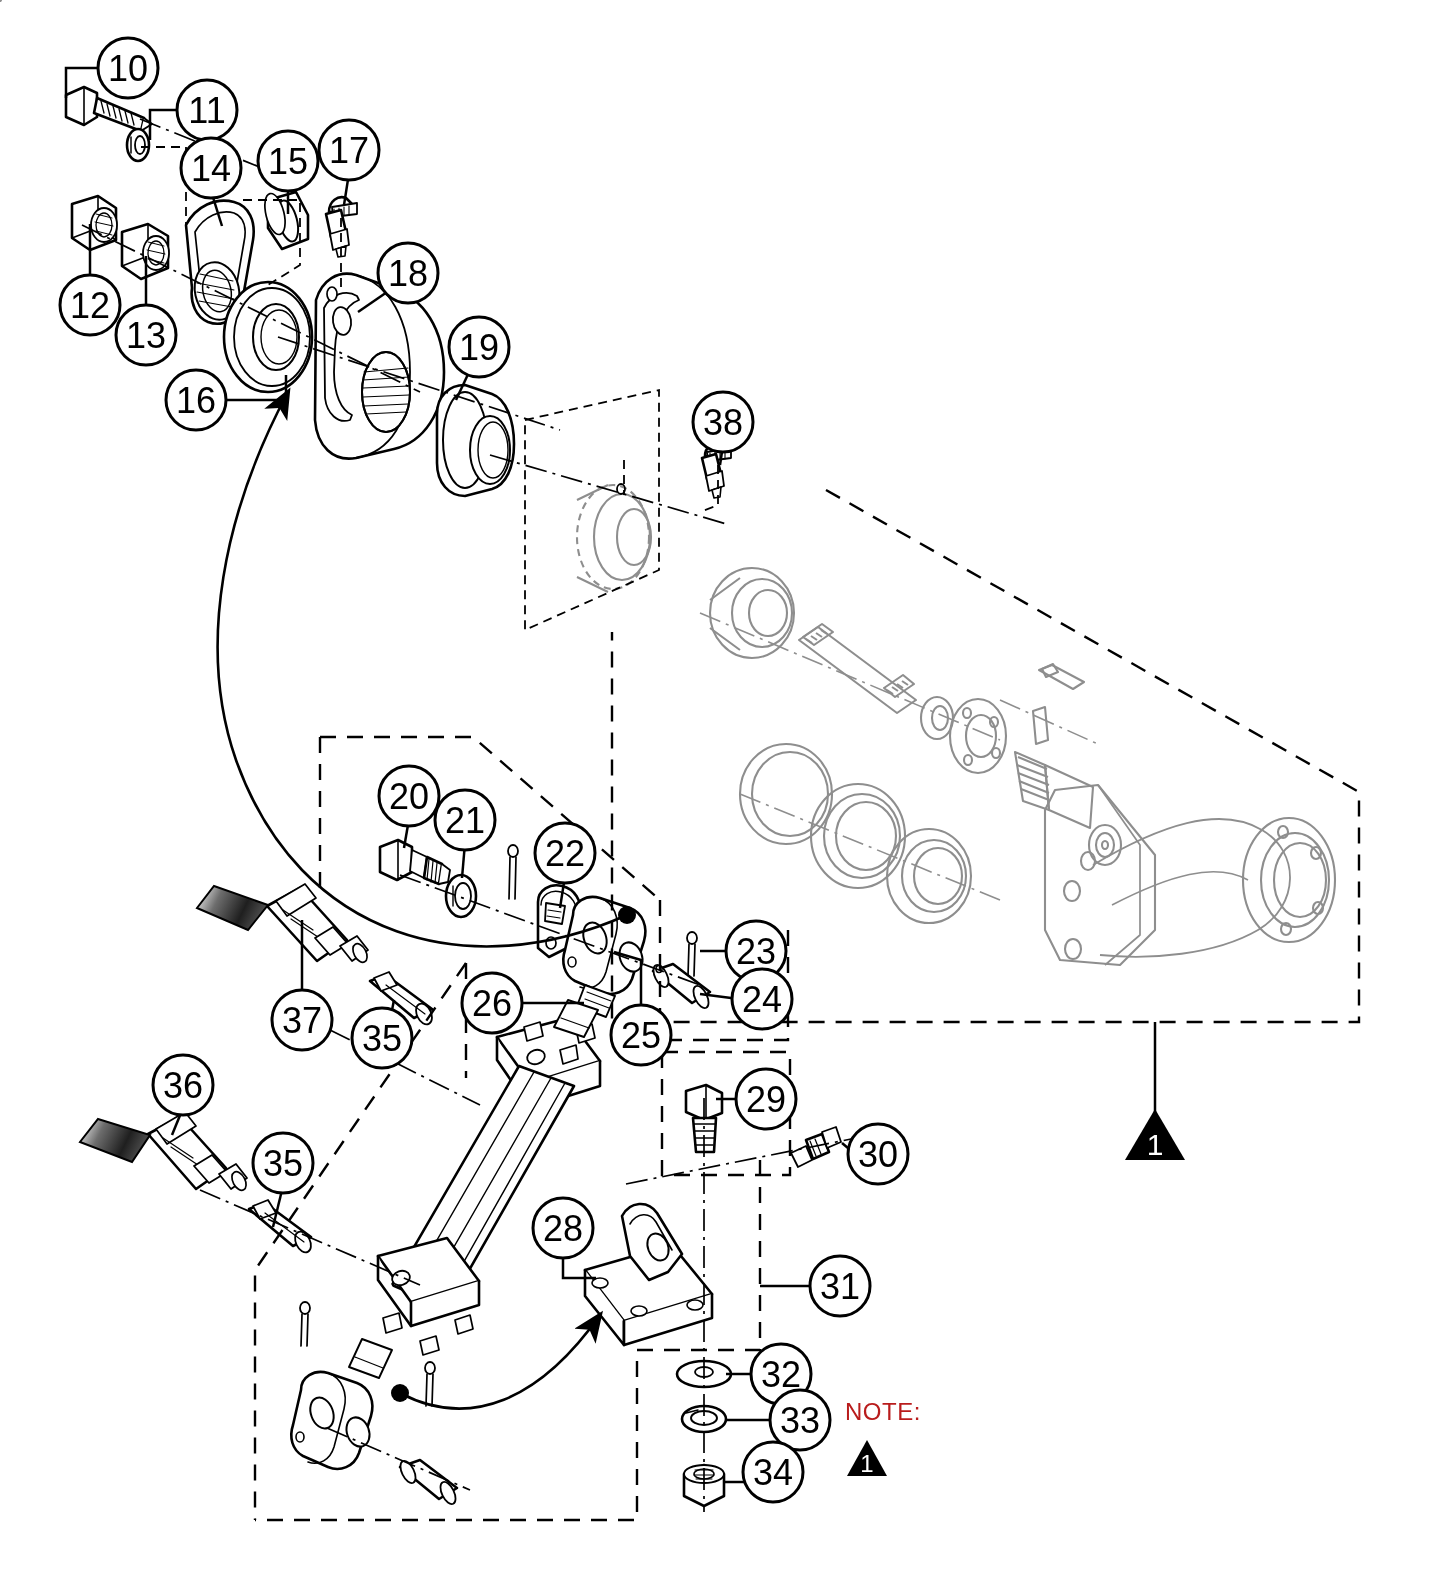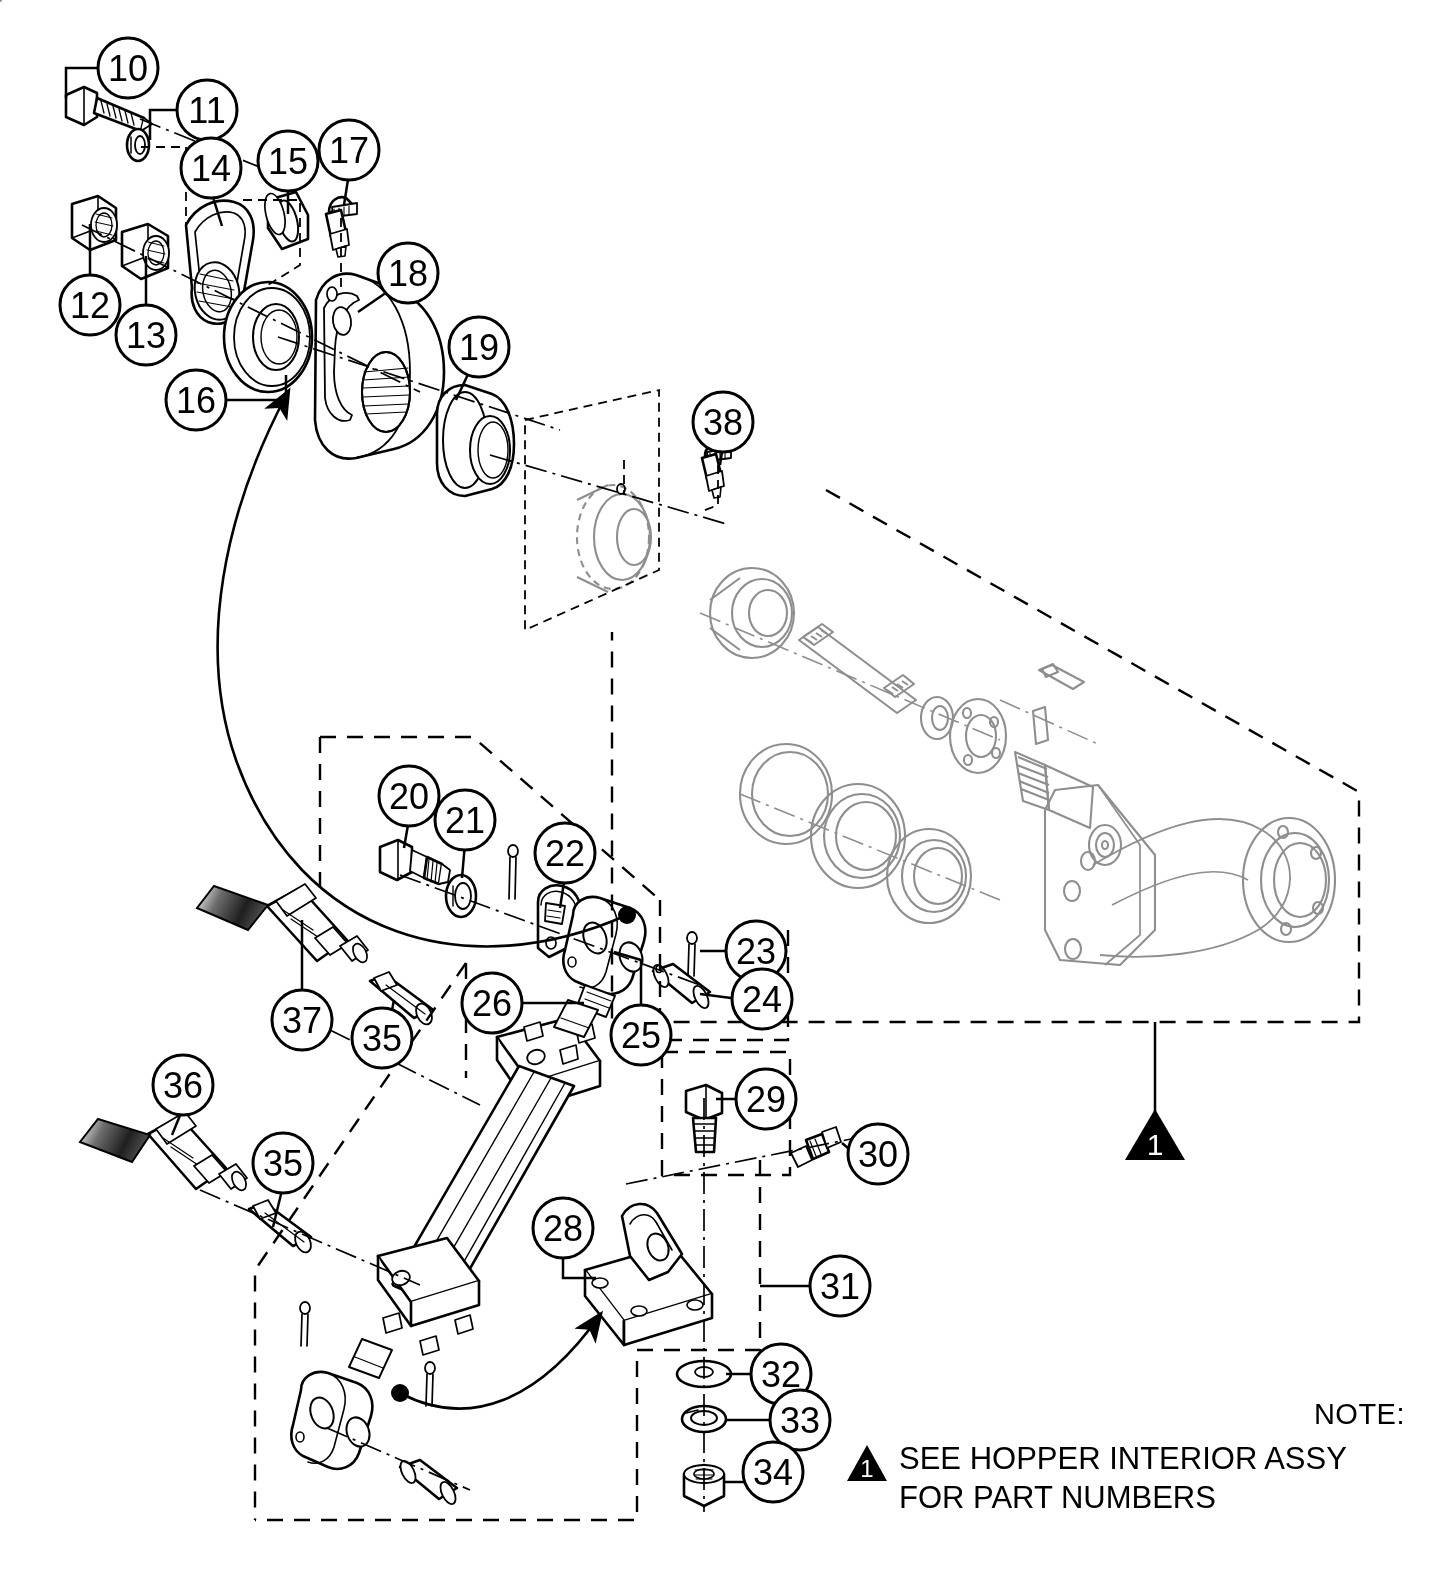--- a/index.html
+++ b/index.html
@@ -1,20 +1,20 @@
 <!DOCTYPE html>
 <html><head>
 <meta charset="utf-8">
 <style>
   html,body{margin:0;padding:0;background:#ffffff;}
   body{width:1445px;height:1582px;font-family:"Liberation Sans",sans-serif;overflow:hidden;}
   #sheet{position:relative;width:1156px;height:1582px;background:#fff;}
   svg.layer{position:absolute;left:0;top:0;width:1445px;height:1582px;}
   .note-block{position:absolute;left:845px;top:1398px;width:560px;}
-  .note-title{font-size:29px;color:#000000;letter-spacing:.5px;font-family:"Liberation Sans",sans-serif;text-align:right;}
+  .note-title{font-size:24px;color:#b91c1c;letter-spacing:.5px;font-family:"Liberation Sans",sans-serif;}
   .note-body{display:flex;align-items:flex-start;margin-top:9px;}
   .note-tri{position:relative;width:44px;height:40px;flex:0 0 44px;margin-top:3px;}
   .note-tri svg{position:absolute;left:0;top:0;}
   .note-lines{margin-left:10px;font-size:31px;line-height:1.25;color:#000;}
 </style>
 </head>
 <body>
 
 <div id="sheet">
 
@@ -599,20 +599,16 @@
 
   <div class="note-block">
     <div class="note-title">NOTE:</div>
     <div class="note-body">
       <div class="note-tri">
         <svg width="44" height="40" viewBox="0 0 44 40">
           <polygon points="22,2 42,38 2,38" fill="#000"></polygon>
           <text x="22" y="34" fill="#fff" font-family="Liberation Sans, sans-serif" font-size="24" text-anchor="middle">1</text>
         </svg>
       </div>
-      <div class="note-lines">
-        <div>SEE HOPPER INTERIOR ASSY</div>
-        <div>FOR PART NUMBERS</div>
-      </div>
     </div>
   </div>
 
 </div>
 
 </body></html>

